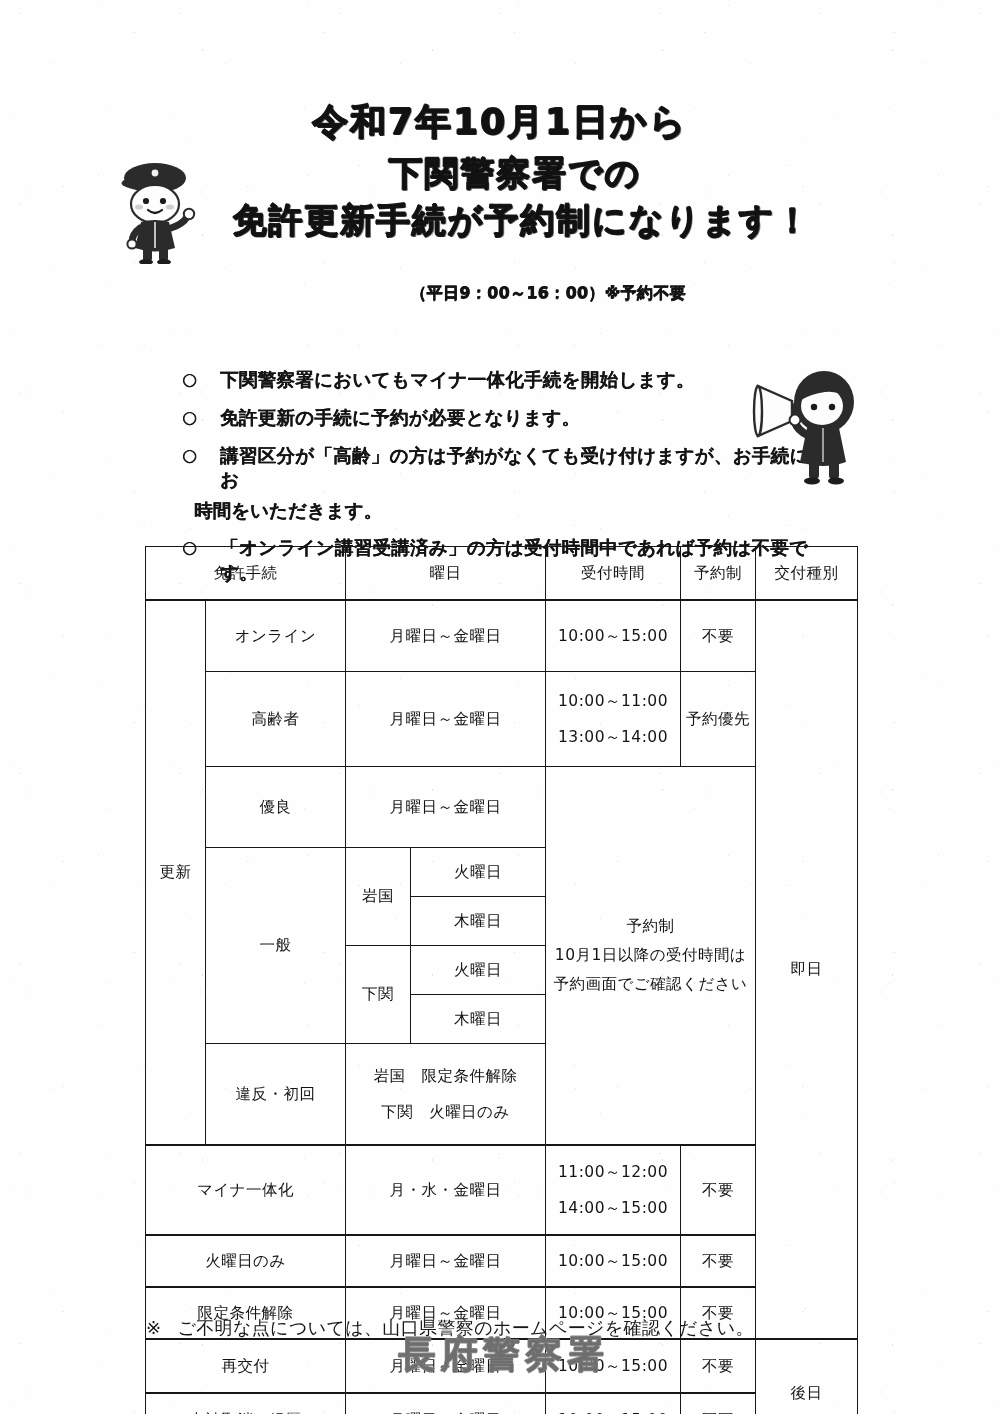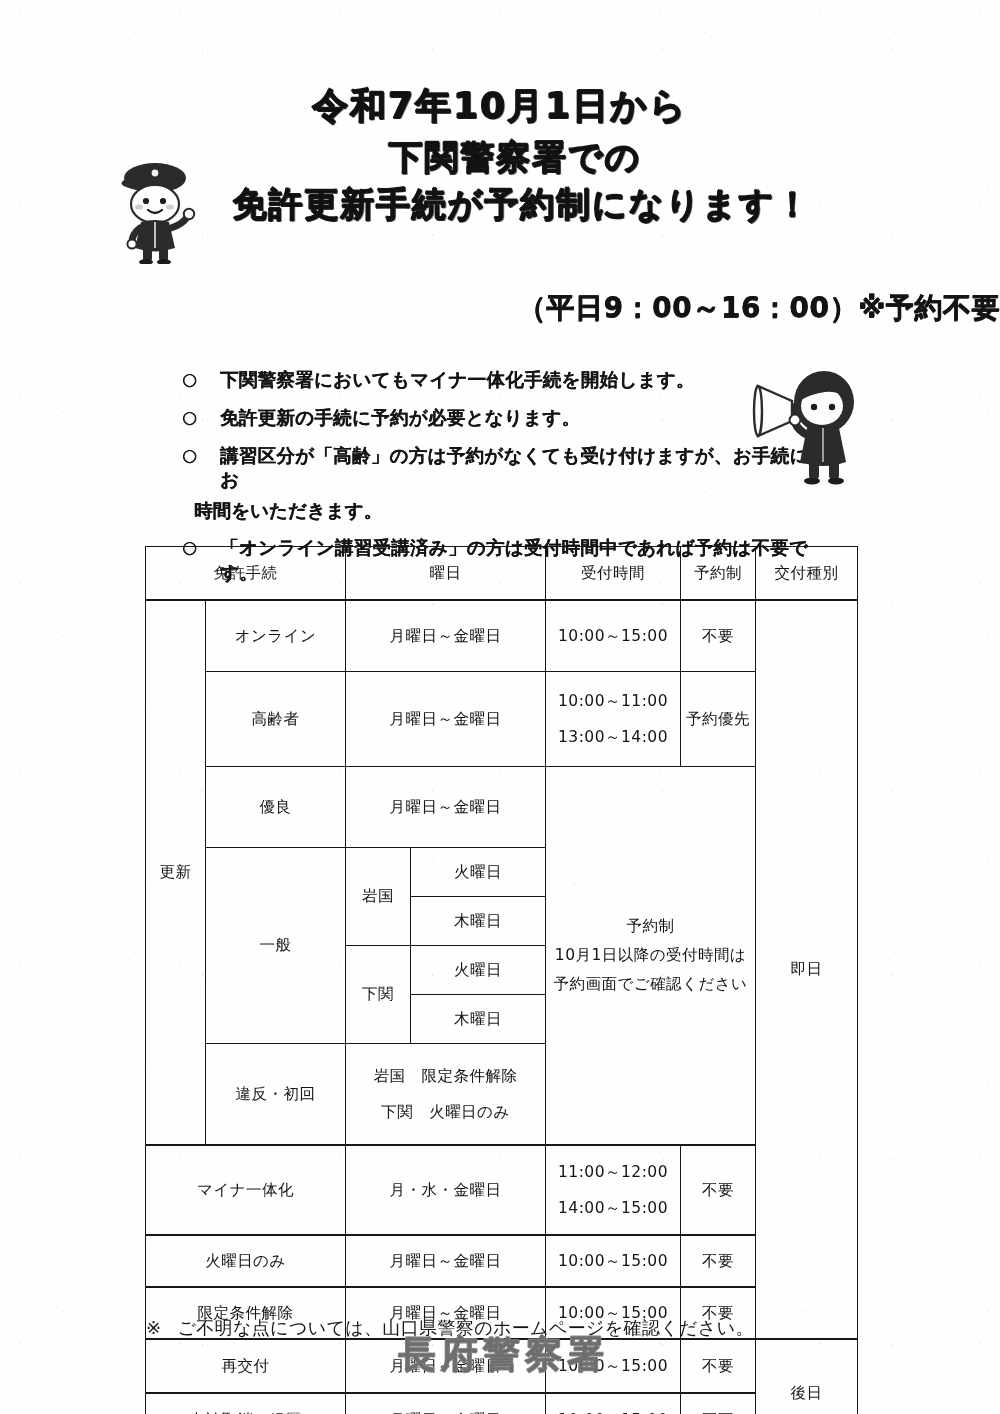--- a/index.html
+++ b/index.html
@@ -46,21 +46,21 @@
                      185px 225px, 215px 180px, 170px 200px;
   }
 
   
   .sheet { position: absolute; inset: 0; }
 
   
   .headline {
     position: absolute;
     left: 0; right: 0;
-    top: 88px;
+    top: 104px;
     text-align: center;
   }
   .hl-line {
     font-family: "DejaVu Sans", sans-serif;
     font-weight: 700;
     color: #111;
     letter-spacing: .055em;
     line-height: 1.0;
     text-shadow:
        0.8px 0 0 #1a1a1a, -0.8px 0 0 #1a1a1a,
@@ -96,28 +96,27 @@
     text-shadow: 0.55px 0 0 #202020, 0 0.5px 0 #202020;
     white-space: nowrap;
   }
   .sub-underline {
     border-bottom: 2.4px solid #1a1a1a;
     padding-bottom: 1px;
   }
   .sub-line2 {
     font-family: "DejaVu Sans", sans-serif;
     font-weight: 700;
-    font-size: 28px;
+    font-size: 16px;
     letter-spacing: .02em;
-    margin-top: 19px;
+    margin-top: 13px;
     padding-left: 96px;
     color: #131313;
     text-shadow: 0.55px 0 0 #202020, 0 0.5px 0 #202020;
     white-space: nowrap;
-    text-align: right;
   }
 
   
   .bullets {
     position: absolute;
     left: 182px;
     top: 368px;
     width: 640px;
   }
   .bullet-row {

